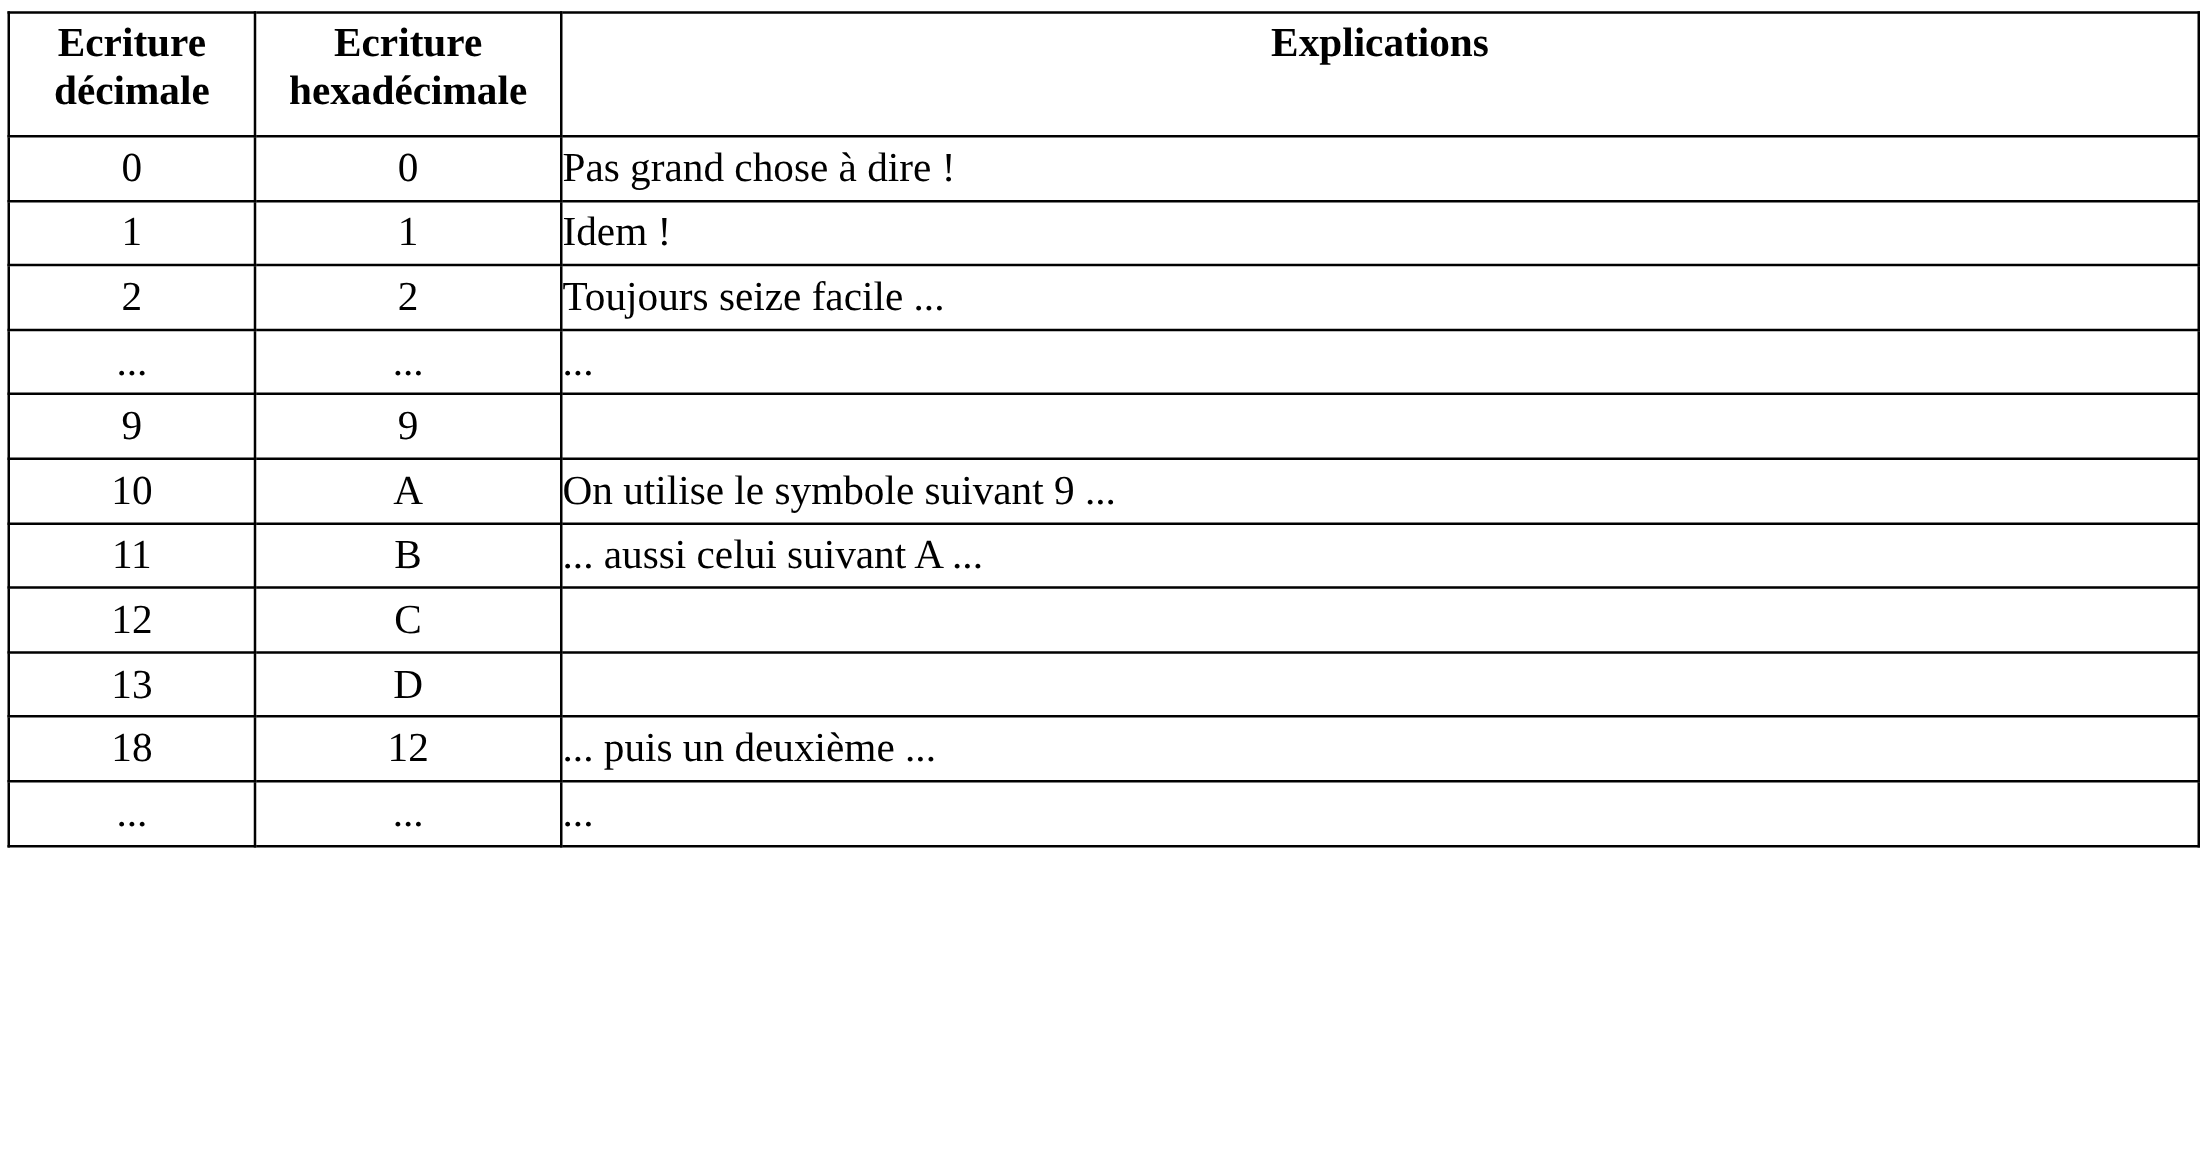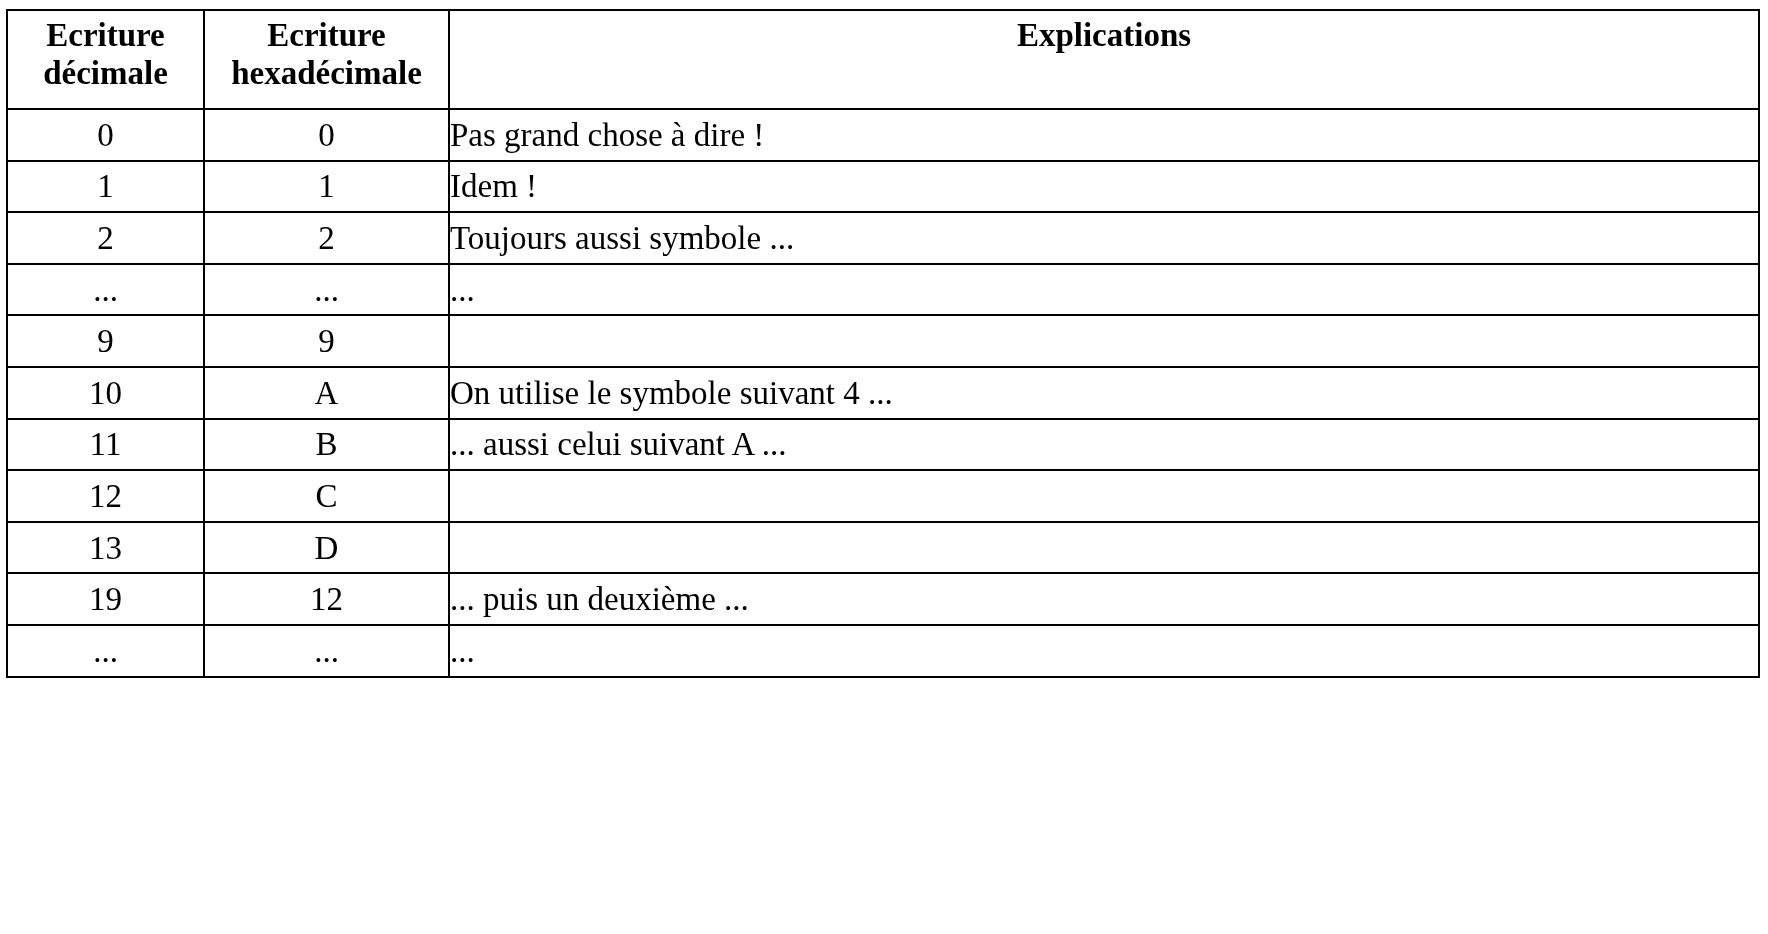--- a/index.html
+++ b/index.html
@@ -65,54 +65,54 @@
       <td class="expl">Pas grand chose à dire !</td>
     </tr>
     <tr class="row">
       <td class="num">1</td>
       <td class="num">1</td>
       <td class="expl">Idem !</td>
     </tr>
     <tr class="row">
       <td class="num">2</td>
       <td class="num">2</td>
-      <td class="expl">Toujours aussi symbole ...</td>
+      <td class="expl">Toujours seize facile ...</td>
     </tr>
     <tr class="row">
       <td class="num">...</td>
       <td class="num">...</td>
       <td class="expl">...</td>
     </tr>
     <tr class="row">
       <td class="num">9</td>
       <td class="num">9</td>
       <td class="expl"></td>
     </tr>
     <tr class="row">
       <td class="num">10</td>
       <td class="num">A</td>
-      <td class="expl">On utilise le symbole suivant 4 ...</td>
+      <td class="expl">On utilise le symbole suivant 9 ...</td>
     </tr>
     <tr class="row">
       <td class="num">11</td>
       <td class="num">B</td>
       <td class="expl">... aussi celui suivant A ...</td>
     </tr>
     <tr class="row">
       <td class="num">12</td>
       <td class="num">C</td>
       <td class="expl"></td>
     </tr>
     <tr class="row">
       <td class="num">13</td>
       <td class="num">D</td>
       <td class="expl"></td>
     </tr>
     <tr class="row">
-      <td class="num">19</td>
+      <td class="num">18</td>
       <td class="num">12</td>
       <td class="expl">... puis un deuxième ...</td>
     </tr>
     <tr class="row">
       <td class="num">...</td>
       <td class="num">...</td>
       <td class="expl">...</td>
     </tr>
   </tbody>
 </table>

